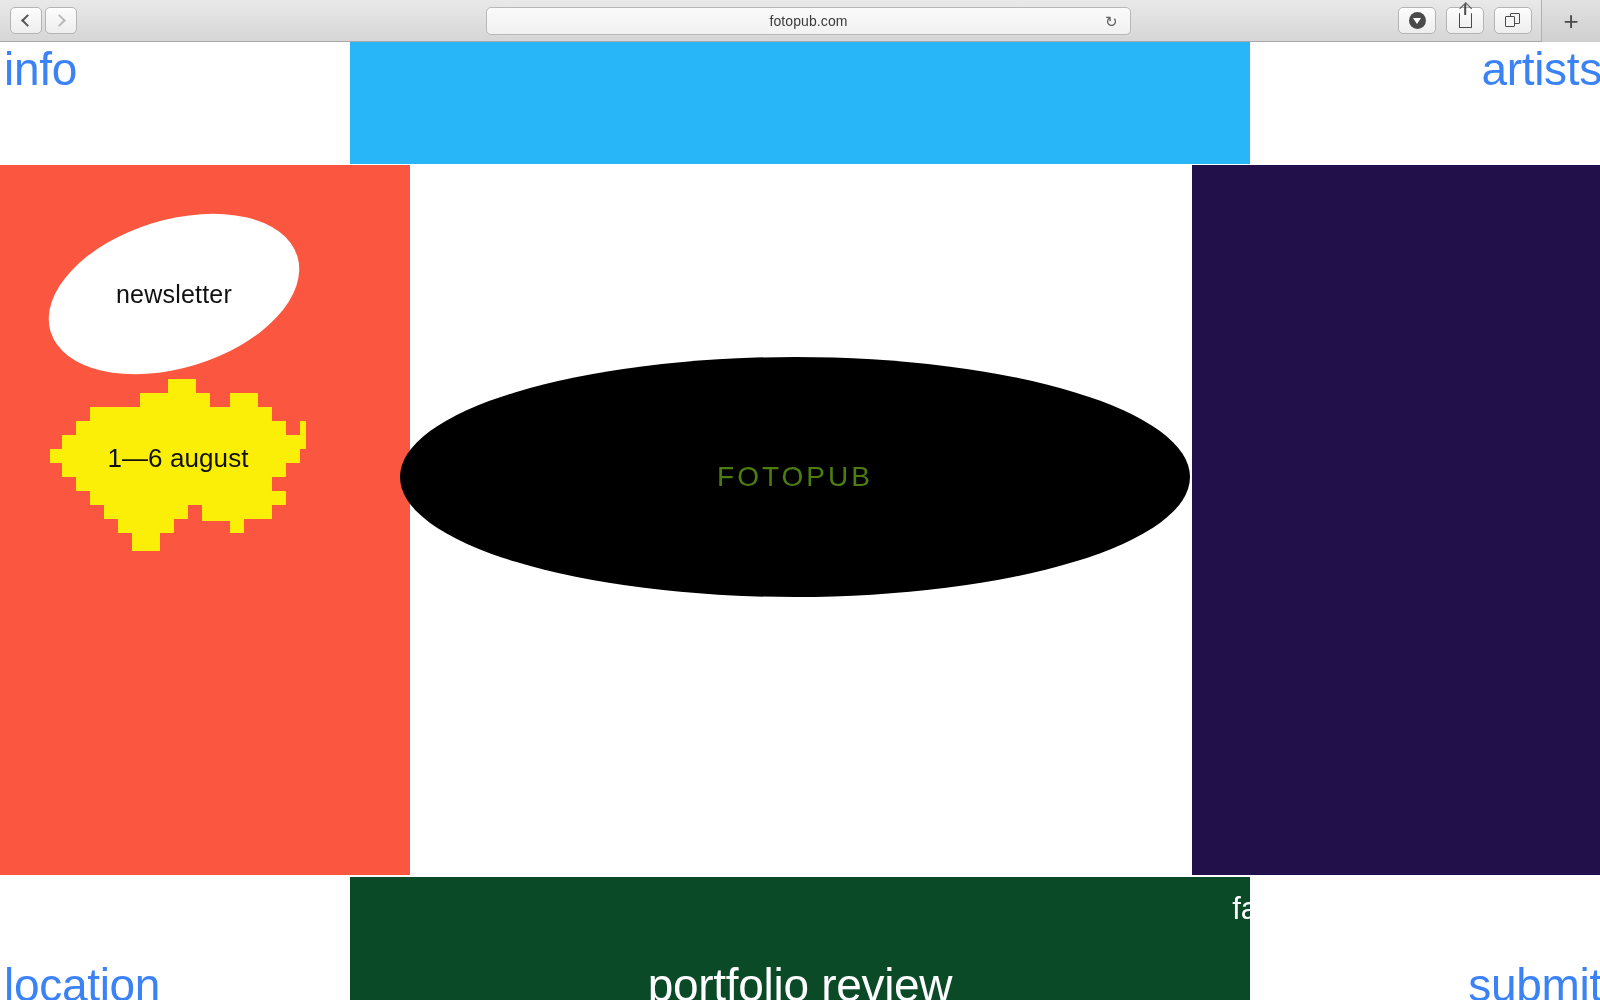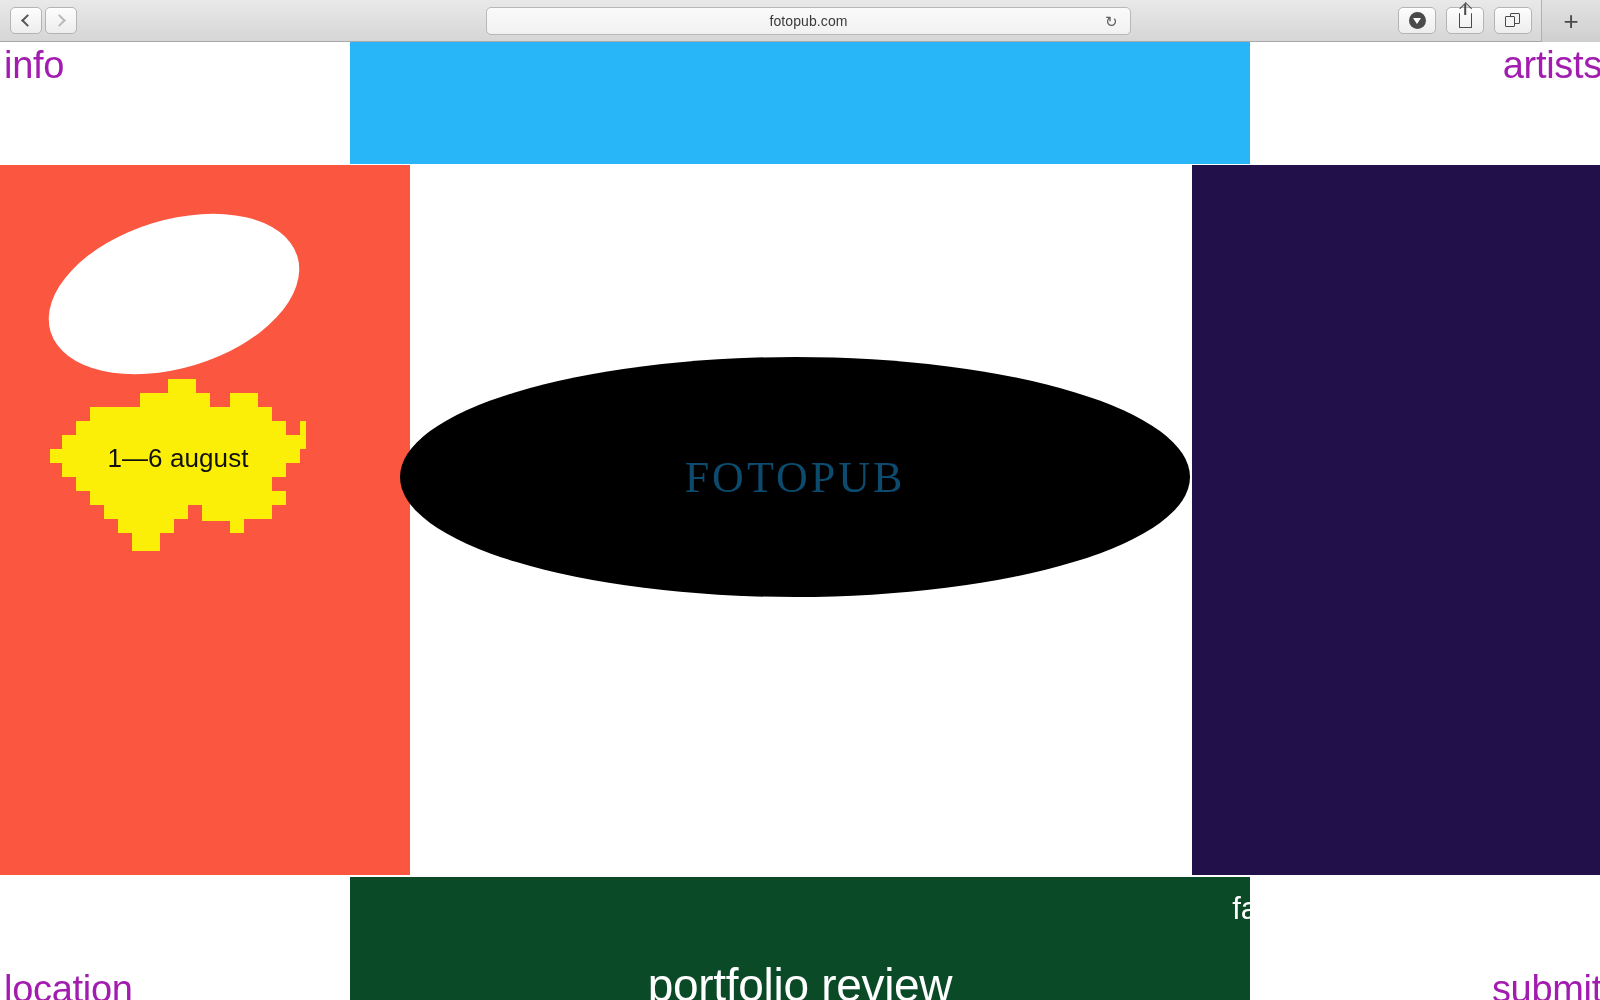--- a/index.html
+++ b/index.html
@@ -72,21 +72,21 @@
   }
 
   .block{ position:absolute; }
   #block-catalog  { left:350px;  top:0px;   width:900px;  height:122px; background:#29b6f9; }
   #block-orange   { left:0px;    top:123px; width:410px;  height:710px; background:#fb5740; }
   #block-purple   { left:1192px; top:123px; width:408px;  height:710px; background:#21104a; }
   #block-green    { left:350px;  top:835px; width:900px;  height:123px; background:#0a4a27; }
 
   
   .nav-label{
-    position:absolute; font-size:38px; color:#a21caf; letter-spacing:-.3px;
+    position:absolute; font-size:46px; color:#3b82f6; letter-spacing:-.3px;
     line-height:1; white-space:nowrap;
   }
   #nav-info    { left:4px;  top:4px; }
   #nav-artists { right:-2px; top:4px; }
   #nav-location{ left:4px;  bottom:-8px; }
   #nav-submit  { right:-2px; bottom:-8px; }
 
   #label-catalog{
     position:absolute; left:350px; top:4px; width:900px;
     text-align:center; font-size:46px; color:#ffffff; line-height:1; letter-spacing:-.3px;
@@ -124,22 +124,22 @@
   }
 
   
   #logo-ellipse{
     position:absolute; left:400px; top:315px; width:790px; height:240px;
     background:#000000; border-radius:50%;
   }
   #logo-label{
     position:absolute; left:400px; top:315px; width:790px; height:240px;
     display:flex; align-items:center; justify-content:center;
-    font-size:44px; color:#0c4a6e; letter-spacing:3px;
-    font-family:Liberation Serif, serif;
+    font-size:28px; color:#4d7c0f; letter-spacing:3px;
+    font-family:Liberation Sans, sans-serif;
   }
 </style>
 </head>
 <body>
 
 <div id="browser-chrome">
 
   <div class="chrome-btn" id="nav-back">
     <span class="chev"></span>
   </div>
@@ -172,20 +172,21 @@
 </div>
 
 <div id="viewport">
 
   <div class="block" id="block-catalog"></div>
   <div class="block" id="block-orange"></div>
   <div class="block" id="block-purple"></div>
   <div class="block" id="block-green"></div>
 
   <div id="newsletter-shape"></div>
+  <div id="newsletter-label">newsletter</div>
 
   <div id="date-blob">
     <svg viewBox="0 0 256 172" preserveAspectRatio="none" aria-hidden="true">
       <path fill="#fbee07" d="M62,28 H90 V14 H118 V0 H146 V14 H160 V28 H180 V14 H208 V28 H222 V42 H236 V56 H250 V42 H256 V56
         H256 V70 H250 V84 H236 V98 H222 V112 H236 V126 H222 V140 H194 V154 H180 V140 H152 V126 H138 V140 H124 V154 H110 V172
         H82 V154 H68 V140 H54 V126 H40 V112 H26 V98 H12 V84 H0 V70 H12 V56 H26 V42 H40 V28 Z"></path>
       <rect x="96" y="112" width="42" height="16" fill="#fbee07"></rect>
       <rect x="152" y="126" width="30" height="16" fill="#fbee07"></rect>
     </svg>
   </div>

